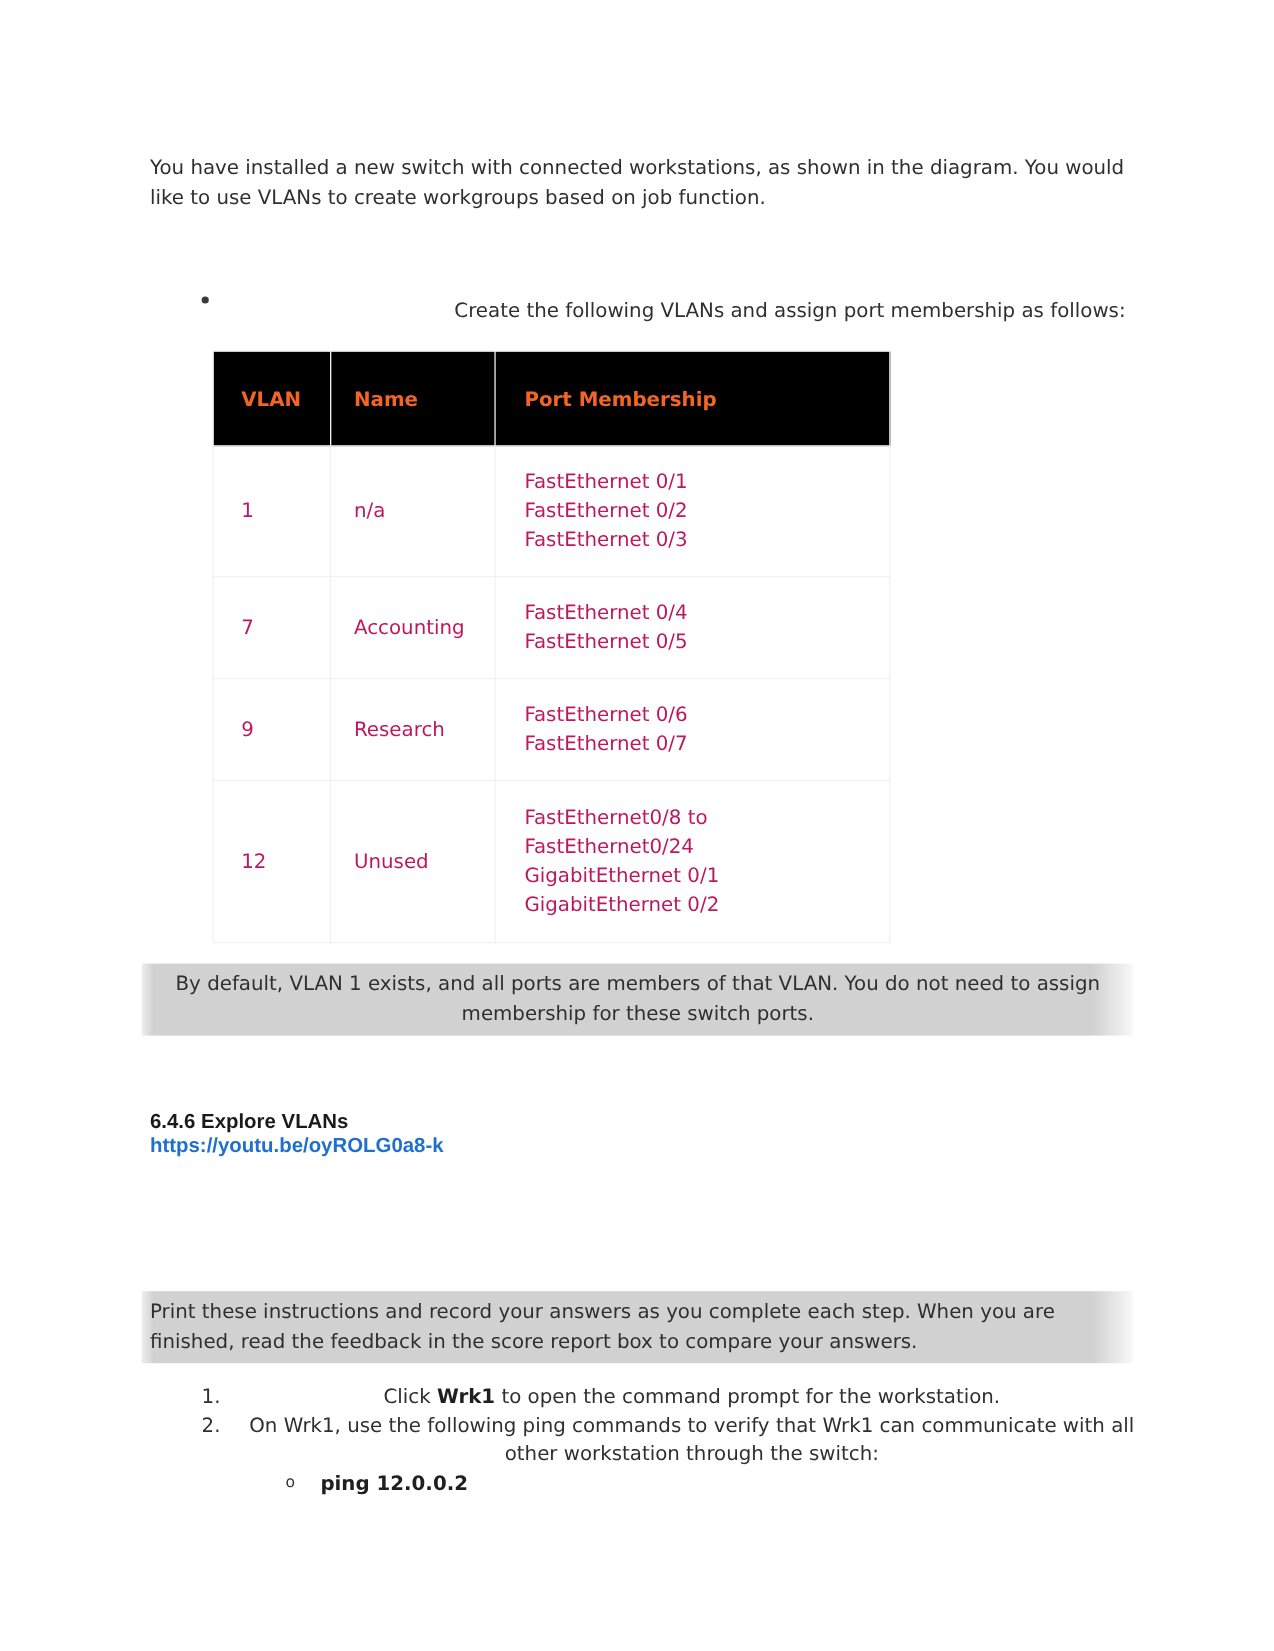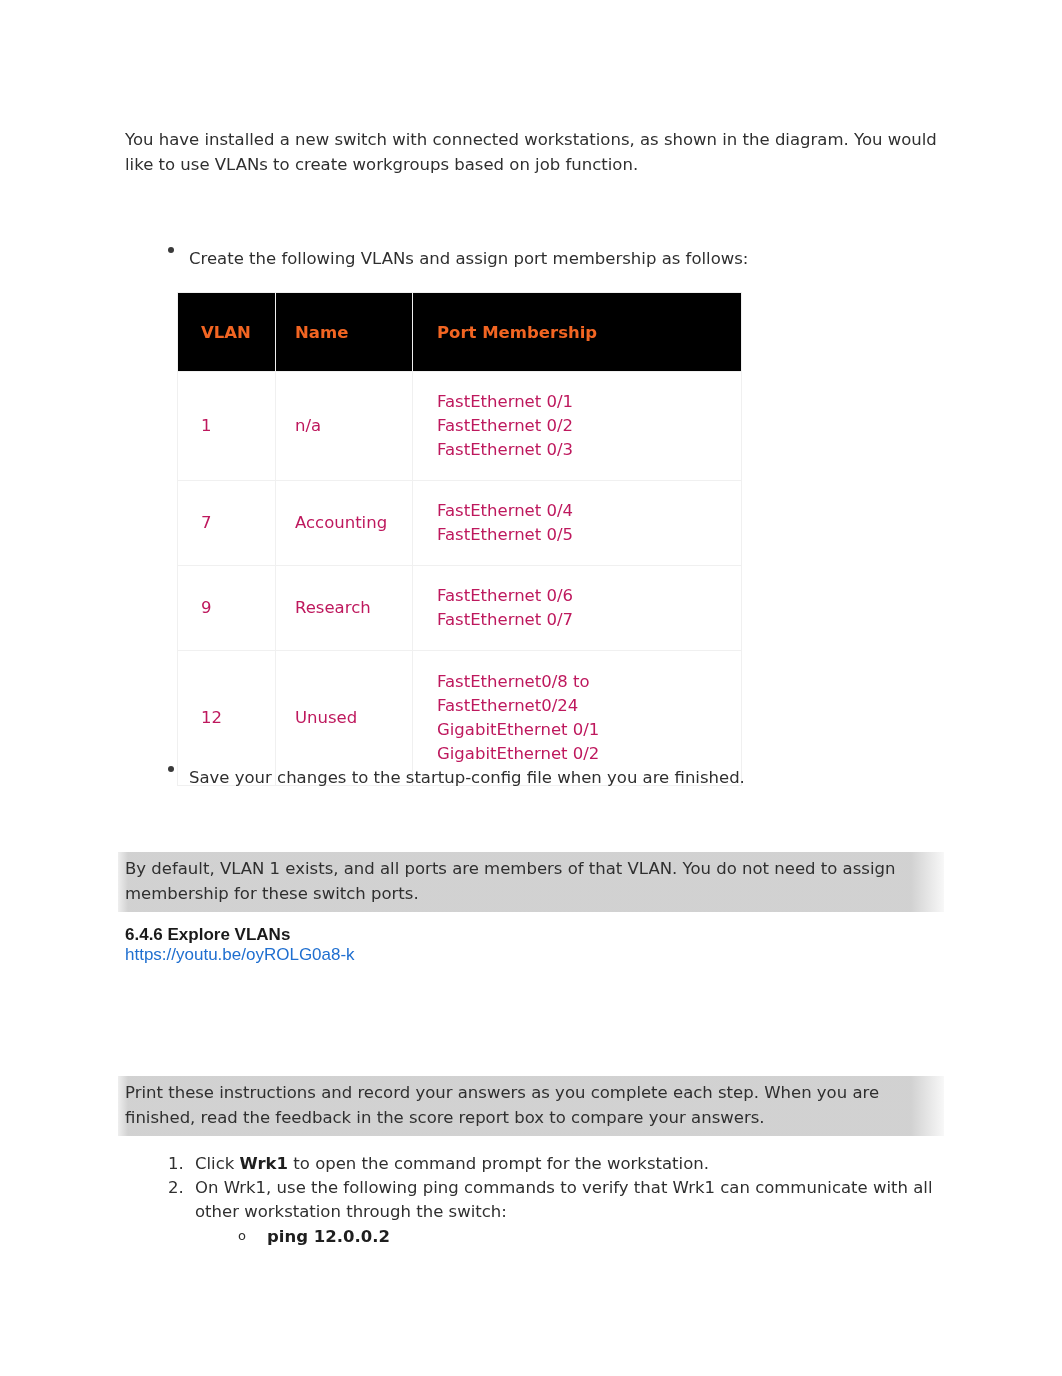--- a/index.html
+++ b/index.html
@@ -52,20 +52,21 @@
   }
 
   
   .bullet-item {
     position: absolute;
     left: 168px;
     width: 770px;
     font-size: 16.5px;
     line-height: 25px;
     color: #2f2f2f;
+    text-align: right;
   }
   .bullet-item .dot {
     position: absolute;
     left: 0px;
     top: 1px;
     width: 6px;
     height: 6px;
     border-radius: 50%;
     background: #3a3a3a;
   }
@@ -132,21 +133,21 @@
     font-family: "Liberation Sans", sans-serif;
     font-weight: bold;
     font-size: 17px;
     line-height: 24px;
     color: #1a1a1a;
   }
   .link {
     position: absolute;
     left: 125px;
     font-family: "Liberation Sans", sans-serif;
-    font-weight: normal;
+    font-weight: bold;
     font-size: 17px;
     line-height: 24px;
     color: #1F6FD0;
     text-decoration: none;
     cursor: pointer;
   }
 
   
   .ol-wrap {
     position: absolute;
@@ -161,21 +162,21 @@
     padding-left: 27px;
     margin: 0;
   }
   .ol-item .num {
     position: absolute;
     left: 0;
     top: 0;
     width: 22px;
     text-align: left;
   }
-  .ol-item .otext { display: block; }
+  .ol-item .otext { display: block; text-align: center; }
   .sub-item {
     position: relative;
     margin-left: 70px;
     padding-left: 29px;
     margin-top: 1px;
   }
   .sub-item .omark {
     position: absolute;
     left: 0;
     top: -1px;
@@ -251,26 +252,22 @@
             <span>FastEthernet0/8 to</span>
             <span>FastEthernet0/24</span>
             <span>GigabitEthernet 0/1</span>
             <span>GigabitEthernet 0/2</span>
           </div>
         </td>
       </tr>
     </tbody>
   </table>
 
-  <div class="bullet-item" style="top:765px;">
-    <span class="dot"></span>
-    <span class="btxt">Save your changes to the startup-config file when you are finished.</span>
-  </div>
-
-  <div class="note" style="top:852px;">By default, VLAN 1 exists, and all ports are members of that VLAN. You do not need to assign membership for these switch ports.</div>
+
+  <div class="note" style="top:803px;text-align:center;">By default, VLAN 1 exists, and all ports are members of that VLAN. You do not need to assign membership for these switch ports.</div>
 
   <div class="section-heading" style="top:923px;">6.4.6 Explore VLANs</div>
 
   <a class="link" style="top:943px;" href="#">https://youtu.be/oyROLG0a8-k</a>
 
 
   <div class="note" style="top:1076px;">Print these instructions and record your answers as you complete each step. When you are finished, read the feedback in the score report box to compare your answers.</div>
 
   <div class="ol-wrap" style="top:1152px;">
 

